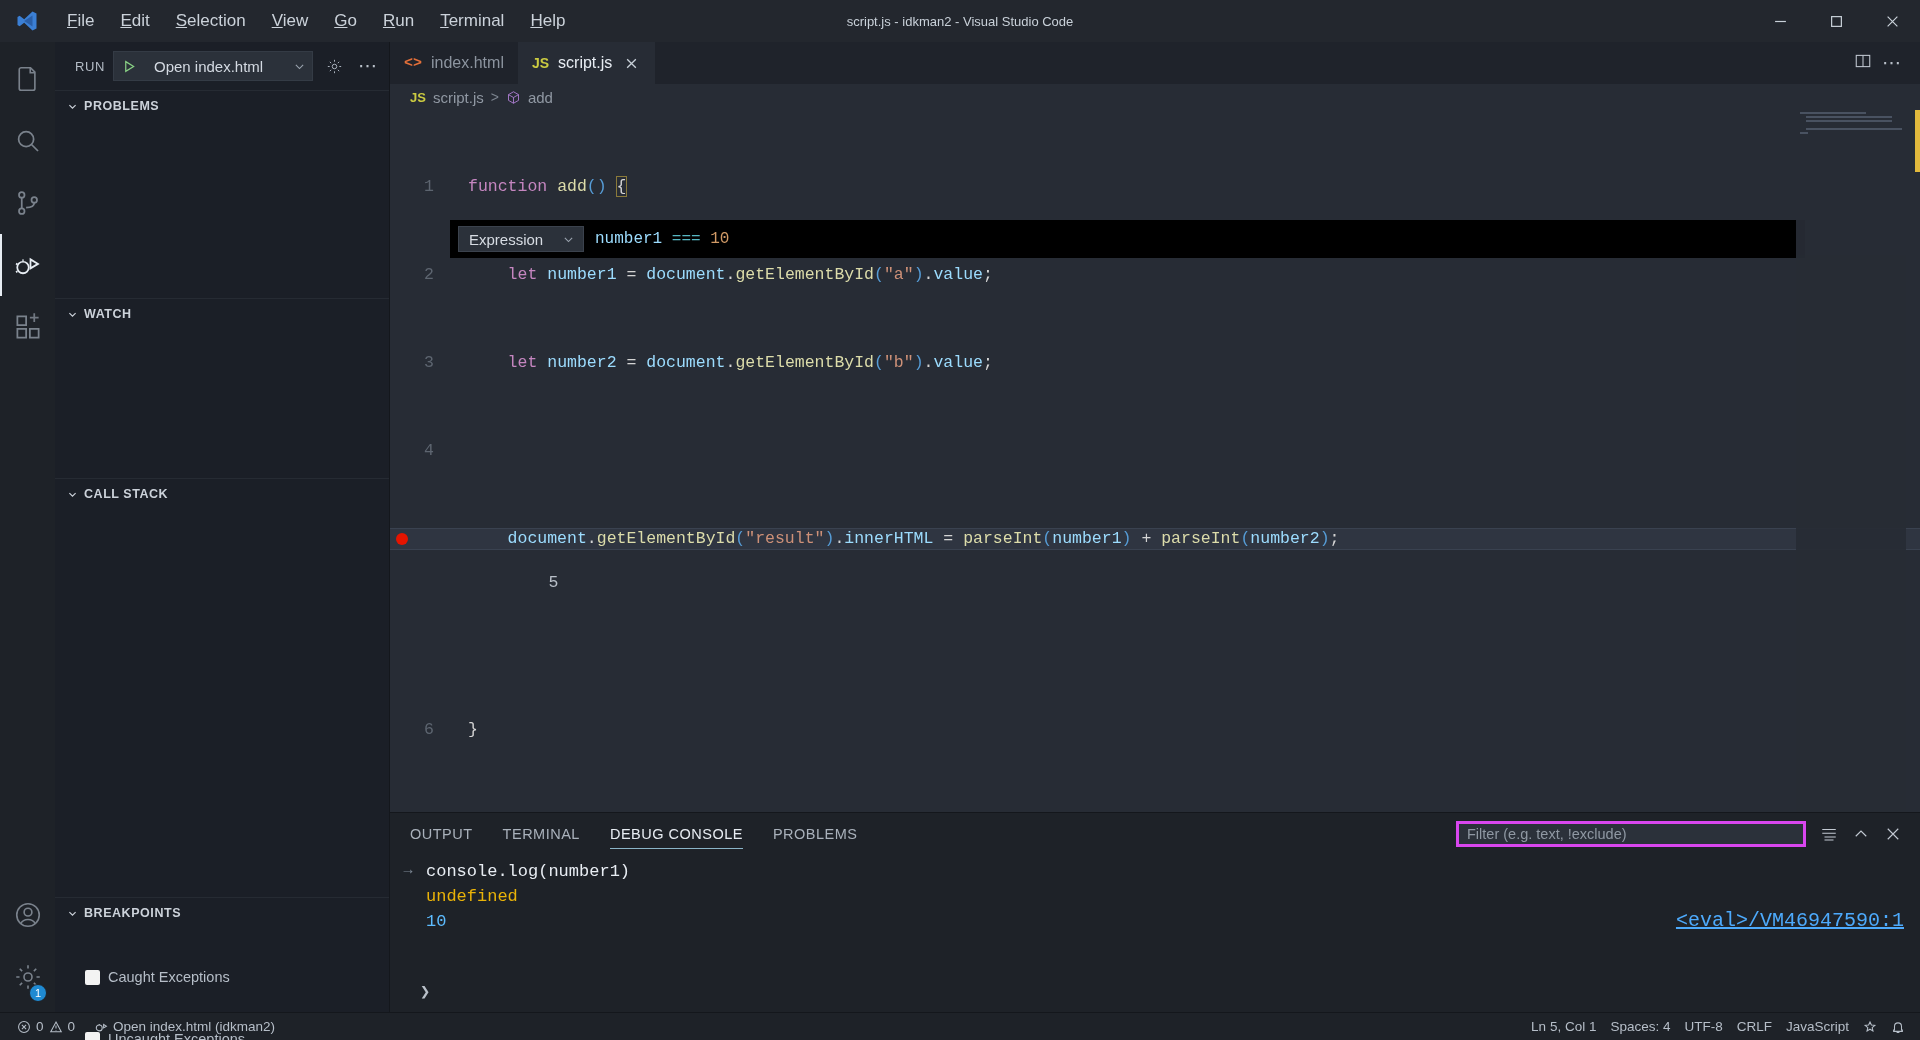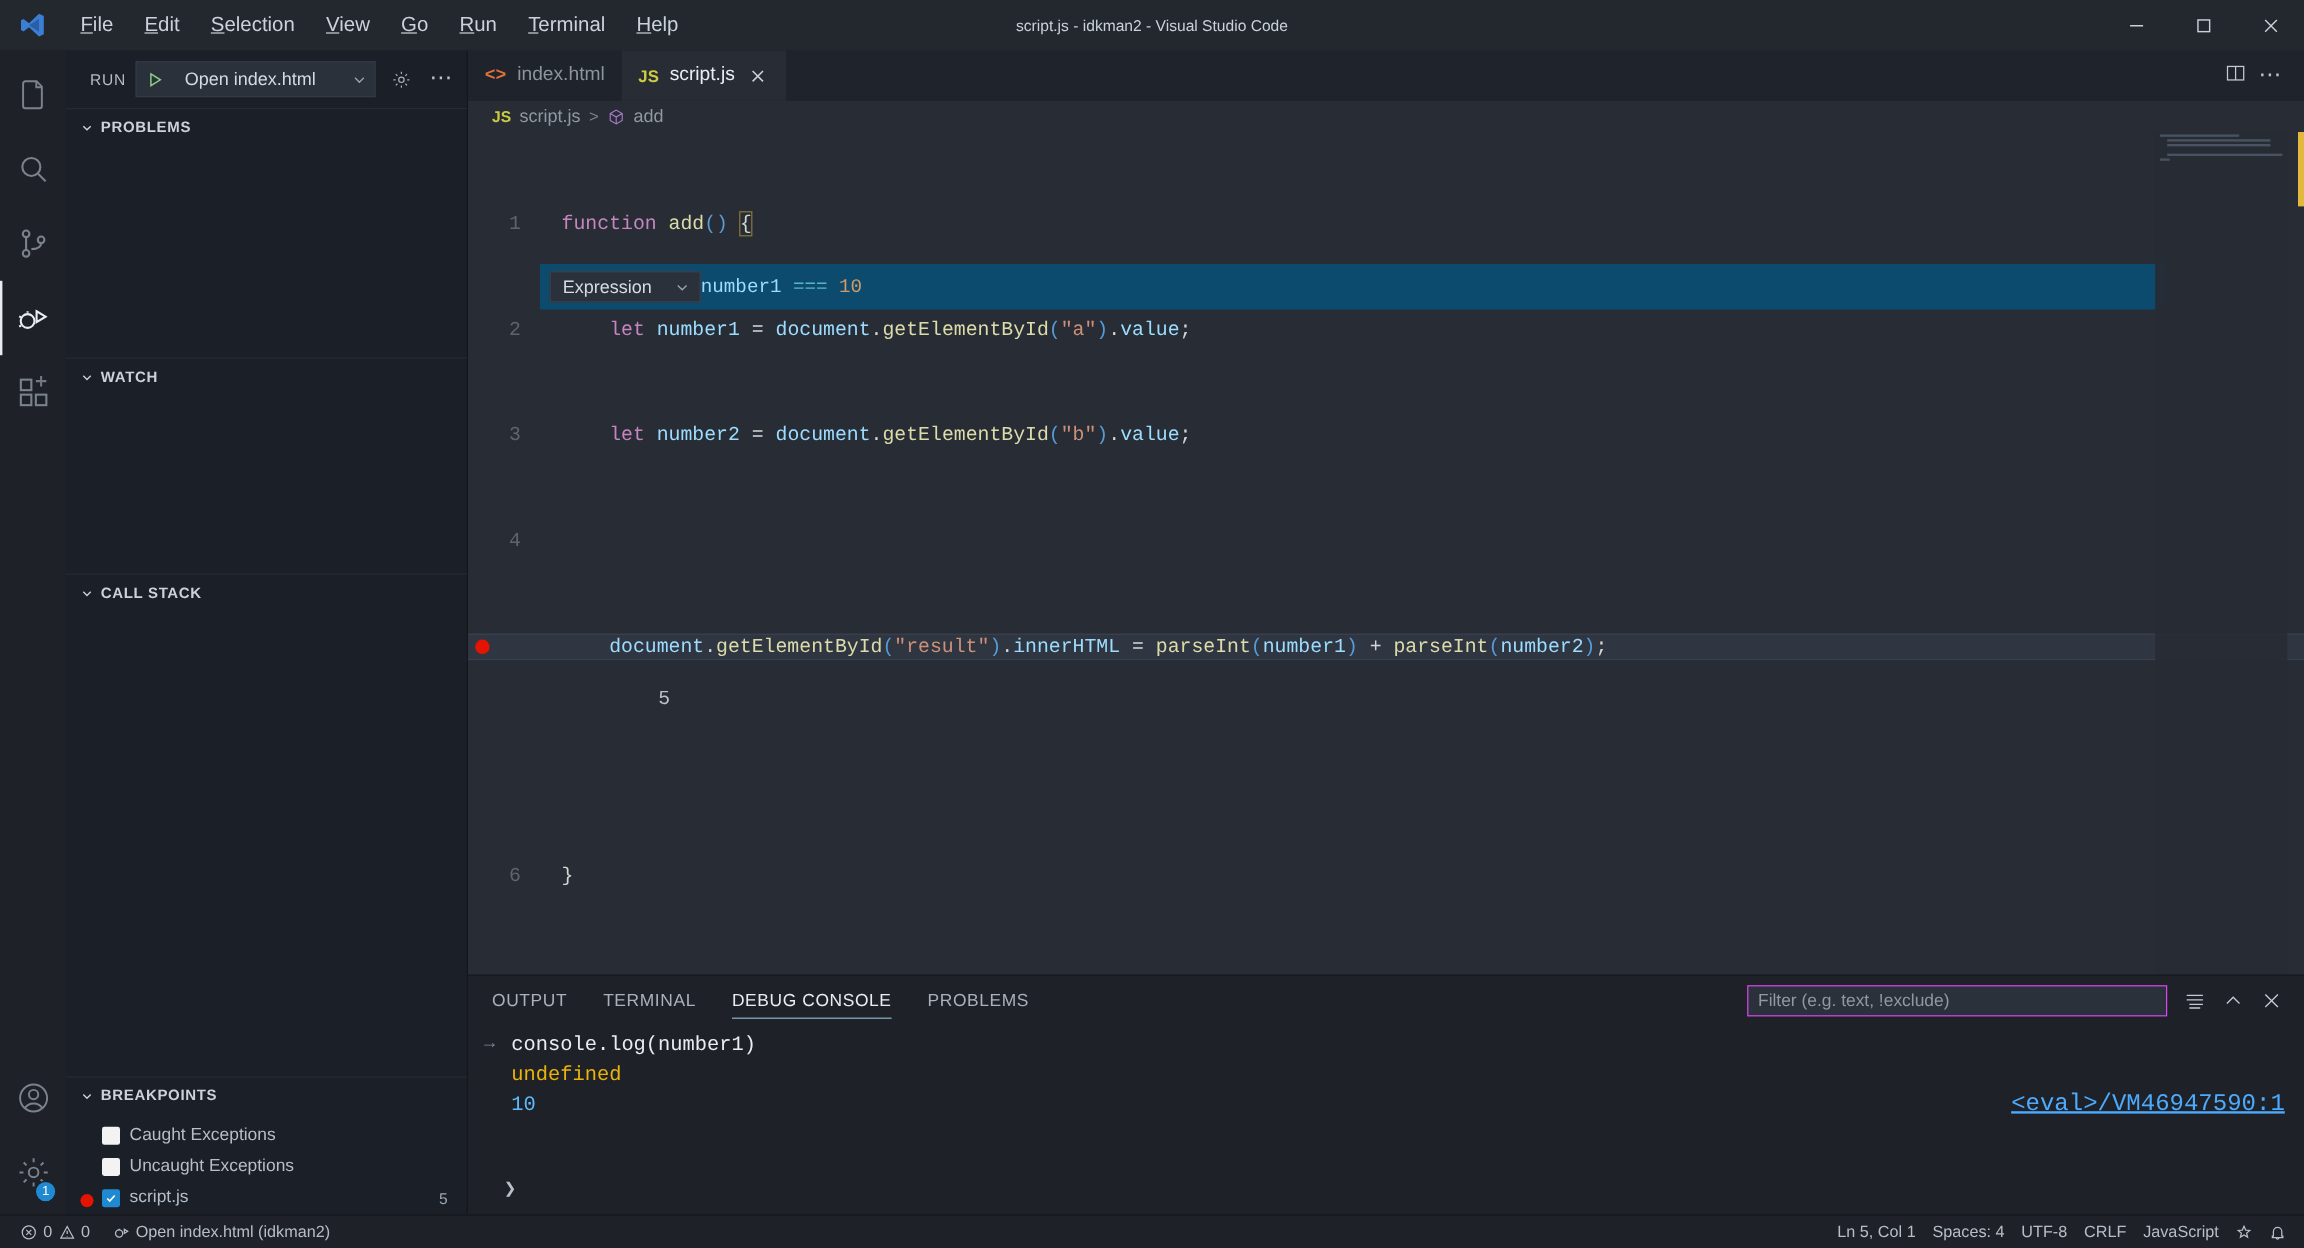--- a/index.html
+++ b/index.html
@@ -97,22 +97,22 @@
     font-weight: bold; letter-spacing: .55px;
   }
   .section-head .twisty { width: 14px; height: 14px; display: flex; align-items: center; justify-content: center; }
   .section-head .twisty svg { width: 11px; height: 11px; }
   .sec-variables { height: 208px; }
   .sec-watch { height: 180px; }
   .sec-callstack { flex: 1; min-height: 0; }
   .sec-breakpoints { height: 115px; }
 
   .bp-row {
-    height: 26px; display: flex; align-items: flex-end; gap: 8px;
-    padding-left: 30px; color: #9aa4b0; font-size: 14.5px; position: relative;
+    height: 26px; display: flex; align-items: center; gap: 8px;
+    padding-left: 30px; color: #9aa4b0; font-size: 14.5px; position: relative; margin-top: 36px;
   }
   .bp-check {
     width: 15px; height: 15px; border-radius: 2px; background: #f3f3f3;
     display: flex; align-items: center; justify-content: center; flex: 0 0 auto;
   }
   .bp-check.checked { background: #1f8ad2; }
   .bp-check svg { width: 11px; height: 11px; color: #fff; }
   .bp-dot {
     position: absolute; left: 12px; width: 11px; height: 11px; border-radius: 50%;
     background: #e51400;
@@ -172,22 +172,22 @@
   .var { color: #9cdcfe; }
   .punct { color: #d4d4d4; }
   .paren { color: #569cd6; }
   .str { color: #ce9178; }
   .op { color: #d4d4d4; }
   .brk-match { outline: 1px solid #8a7a3a; }
 
   
   .bp-widget {
     position: absolute; left: 60px; right: 115px; height: 38px;
-    background: #0c4a6e; border-bottom: 1px solid #3c4personally;
-    display: flex; align-items: center; gap: 0; padding-left: 8px;
+    background: #000000; border-bottom: 1px solid #3c4personally;
+    display: flex; align-items: center; gap: 11px; padding-left: 8px;
   }
   .bp-widget-line { position: absolute; left: 60px; right: 115px; bottom: 0; height: 1px; background: #3b4插; }
   .expr-select {
     height: 26px; min-width: 126px; border: 1px solid #3b424d; background: #2b313a;
     display: flex; align-items: center; justify-content: space-between;
     padding: 0 8px 0 10px; color: #d7dce3; font-size: 15px; gap: 18px;
   }
   .expr-select svg { width: 13px; height: 13px; color: #9aa3ae; }
   .expr-val { font-family: "Liberation Mono", monospace; font-size: 16px; color: #9cdcfe; }
   .expr-val .eq { color: #56b6c2; }
@@ -205,21 +205,21 @@
   }
 
   
   .panel { height: 200px; min-height: 200px; background: #1e2228; border-top: 1px solid #14171c; display: flex; flex-direction: column; }
   .panel-tabs { height: 42px; min-height: 42px; display: flex; align-items: center; padding-left: 20px; gap: 30px; position: relative; }
   .ptab { color: #a9b1bb; font-size: 14.5px; letter-spacing: .5px; position: relative; height: 42px; display:flex; align-items:center; }
   .ptab.active { color: #e8edf3; }
   .ptab.active::after { content:""; position:absolute; left:0; right:0; bottom: 6px; height:1px; background:#8ab4c8; }
   .panel-actions { margin-left: auto; display: flex; align-items: center; gap: 14px; padding-right: 18px; }
   .filter-input {
-    width: 350px; height: 26px; background: #2b313a; border: 1px solid #d946ef;
+    width: 350px; height: 26px; background: #2b313a; border: 3px solid #d946ef;
     color: #8f98a3; font-size: 14.5px; padding: 0 8px; outline: none;
     font-family: "Liberation Sans", sans-serif;
   }
   .filter-input::placeholder { color: #8f98a3; }
   .panel-icon { color: #c3cad3; display: flex; align-items: center; }
   .panel-icon svg { width: 18px; height: 18px; }
 
   .console { flex: 1; position: relative; padding: 4px 0 0 0; min-height: 0; }
   .cons-row { display: flex; align-items: flex-start; min-height: 25px; position: relative; }
   .cons-arrow { width: 36px; text-align: center; color: #7d8895; font-size: 15px; padding-top: 1px; }

